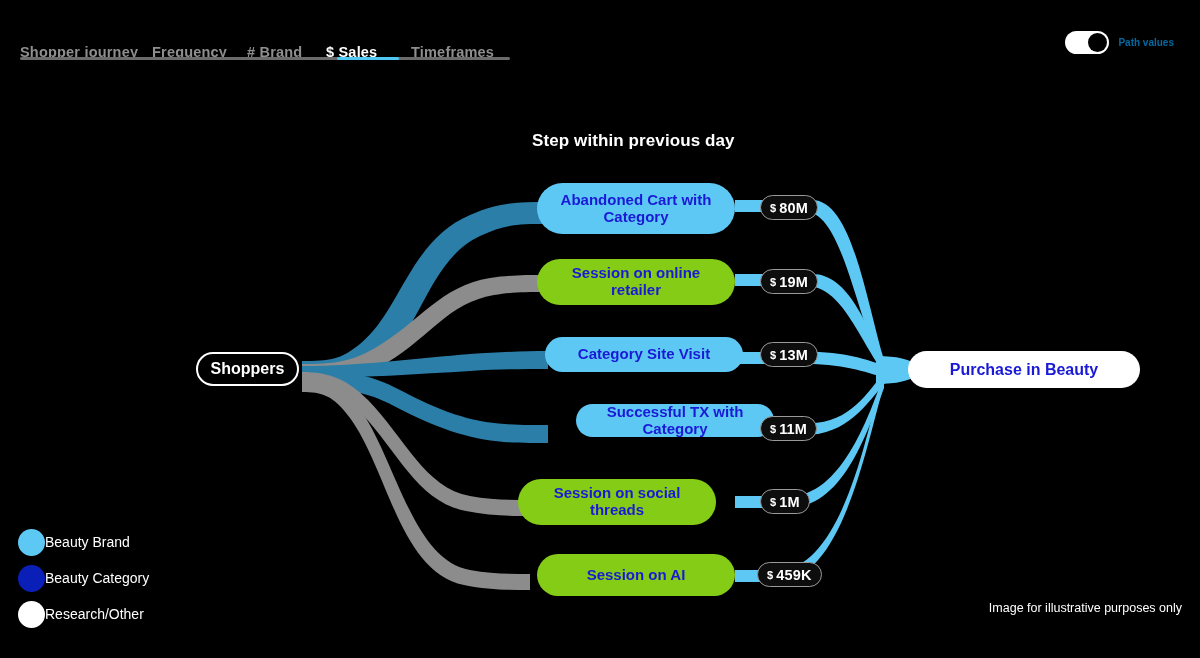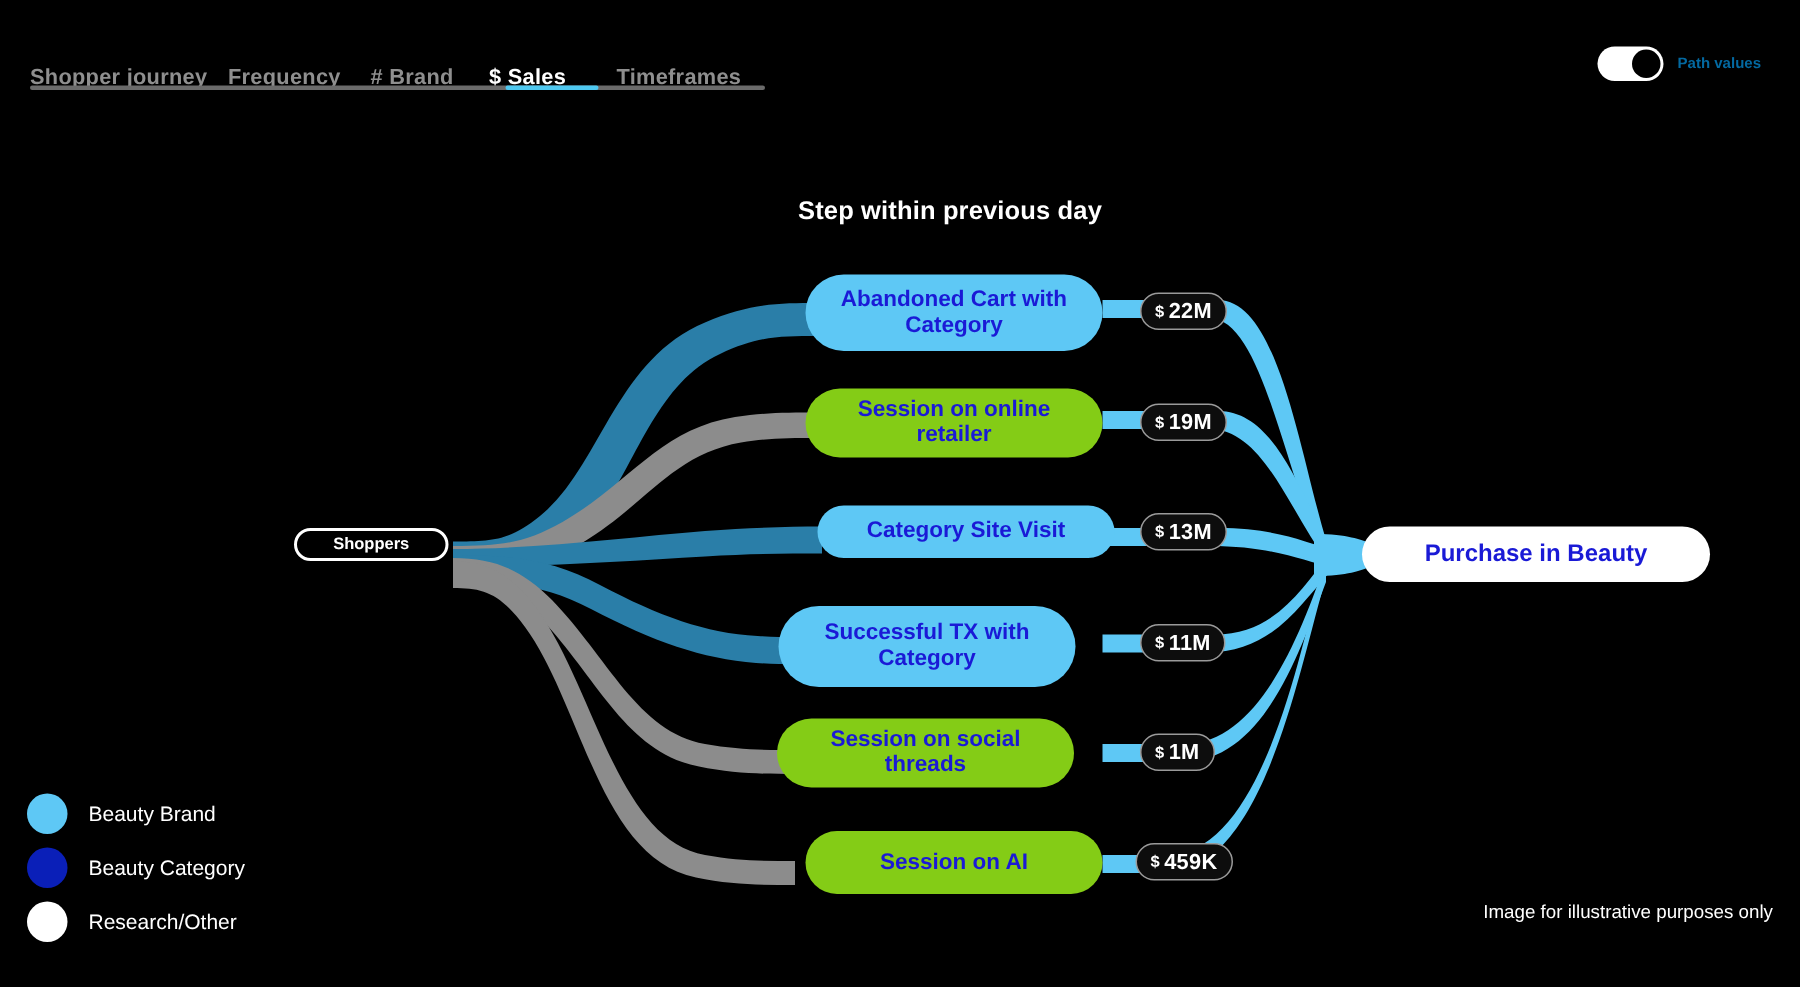--- a/index.html
+++ b/index.html
@@ -126,25 +126,25 @@
     text-align: center;
     border-radius: 999px;
     font-weight: bold;
     line-height: 1.12;
     cursor: pointer;
   }
   #node-shoppers {
     left: 196px;
     top: 352px;
     width: 103px;
-    height: 22px;
+    height: 34px;
     background: #000000;
     border: 2.2px solid #ffffff;
     color: #ffffff;
-    font-size: 11px;
+    font-size: 16px;
   }
   #node-purchase {
     left: 908px;
     top: 351px;
     width: 232px;
     height: 37px;
     background: #ffffff;
     color: #1a1ad6;
     font-size: 16px;
   }
@@ -179,21 +179,20 @@
 
   
   #legend {
     position: absolute;
     left: 18px;
     top: 524px;
   }
   .legend-row {
     display: flex;
     align-items: center;
-    gap: 14px;
     height: 36px;
   }
   .legend-dot {
     width: 27px;
     height: 27px;
     border-radius: 50%;
     flex: 0 0 auto;
   }
   .legend-label {
     font-size: 14px;
@@ -275,37 +274,37 @@
 
 <div class="node step-node brand" style="left:537px;top:183px;height:51px">
   <span>Abandoned Cart with Category</span>
 </div>
 <div class="node step-node other" style="left:537px;top:259px;height:46px">
   <span>Session on online retailer</span>
 </div>
 <div class="node step-node brand" style="left:545px;top:337px;height:35px">
   <span>Category Site Visit</span>
 </div>
-<div class="node step-node brand" style="left:519px;top:404px;height:54px">
+<div class="node step-node brand" style="left:576px;top:404px;height:33px">
   <span>Successful TX with Category</span>
 </div>
 <div class="node step-node other" style="left:518px;top:479px;height:46px">
   <span>Session on social threads</span>
 </div>
 <div class="node step-node other" style="left:537px;top:554px;height:42px">
   <span>Session on AI</span>
 </div>
 
 <div class="node" id="node-purchase">
   <span>Purchase in Beauty</span>
 </div>
 
 <div class="badge" style="left:760px;top:195px">
   <span class="cur">$</span>
-  <span class="amt">22M</span>
+  <span class="amt">80M</span>
 </div>
 <div class="badge" style="left:760px;top:269px">
   <span class="cur">$</span>
   <span class="amt">19M</span>
 </div>
 <div class="badge" style="left:760px;top:342px">
   <span class="cur">$</span>
   <span class="amt">13M</span>
 </div>
 <div class="badge" style="left:760px;top:416px">

